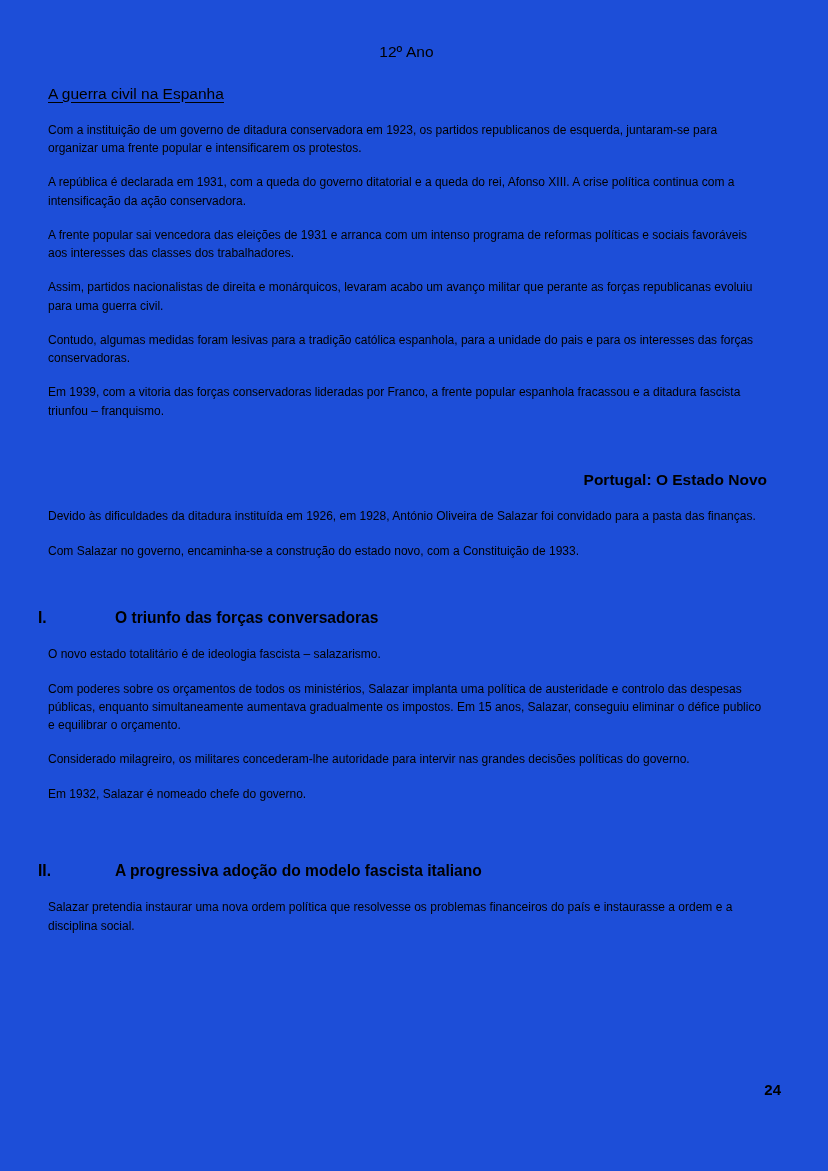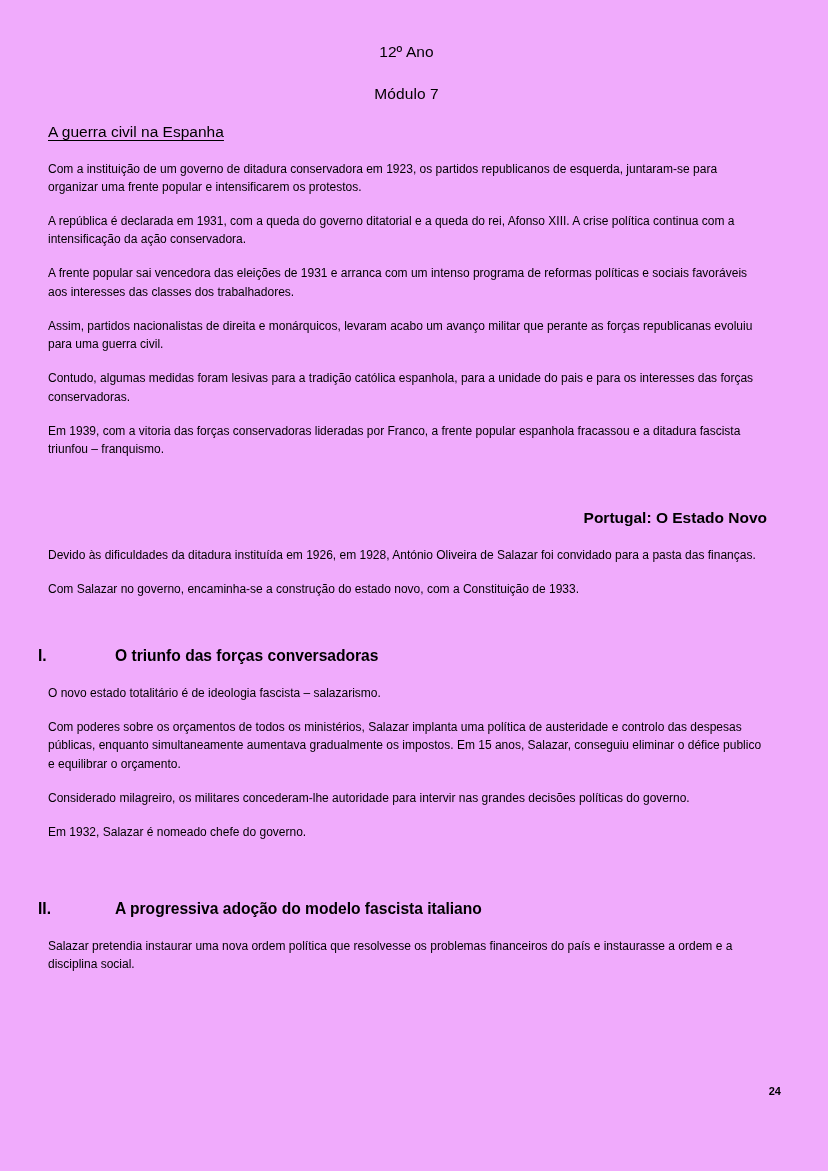--- a/index.html
+++ b/index.html
@@ -10,21 +10,21 @@
   }
   body {
     font-family: "Liberation Sans", sans-serif;
     color: #000000;
     -webkit-font-smoothing: antialiased;
   }
   .page {
     position: relative;
     width: 828px;
     height: 1171px;
-    background: #f0abfc;
+    background: #1d4ed8;
     overflow: hidden;
     box-sizing: border-box;
   }
   .content {
     position: absolute;
     top: 0;
     left: 0;
     width: 828px;
     padding: 44px 53px 0 38px;
     box-sizing: border-box;
@@ -79,34 +79,33 @@
   }
   .roman-num {
     width: 40px;
     flex: 0 0 40px;
   }
   .roman-text { flex: 1 1 auto; margin-left: 37px; }
   .page-number {
     position: absolute;
     right: 47px;
     bottom: 74px;
-    font-size: 11px;
+    font-size: 15px;
     font-weight: bold;
     line-height: 1;
     margin-top: 8px;
   }
 </style>
 </head>
 <body>
 
 <div class="page">
   <div class="content">
 
     <div class="center-line">12º Ano</div>
-    <div class="center-line second">Módulo 7</div>
 
     <div class="sec-heading"><span>A guerra civil na Espanha</span></div>
 
     <p class="body">Com a instituição de um governo de ditadura conservadora em 1923, os partidos republicanos de esquerda, juntaram-se para organizar uma frente popular e intensificarem os protestos.</p>
     <p class="body">A república é declarada em 1931, com a queda do governo ditatorial e a queda do rei, Afonso XIII. A crise política continua com a intensificação da ação conservadora.</p>
     <p class="body">A frente popular sai vencedora das eleições de 1931 e arranca com um intenso programa de reformas políticas e sociais favoráveis aos interesses das classes dos trabalhadores.</p>
     <p class="body">Assim, partidos nacionalistas de direita e monárquicos, levaram acabo um avanço militar que perante as forças republicanas evoluiu para uma guerra civil.</p>
     <p class="body">Contudo, algumas medidas foram lesivas para a tradição católica espanhola, para a unidade do pais e para os interesses das forças conservadoras.</p>
     <p class="body">Em 1939, com a vitoria das forças conservadoras lideradas por Franco, a frente popular espanhola fracassou e a ditadura fascista triunfou – franquismo.</p>
 

